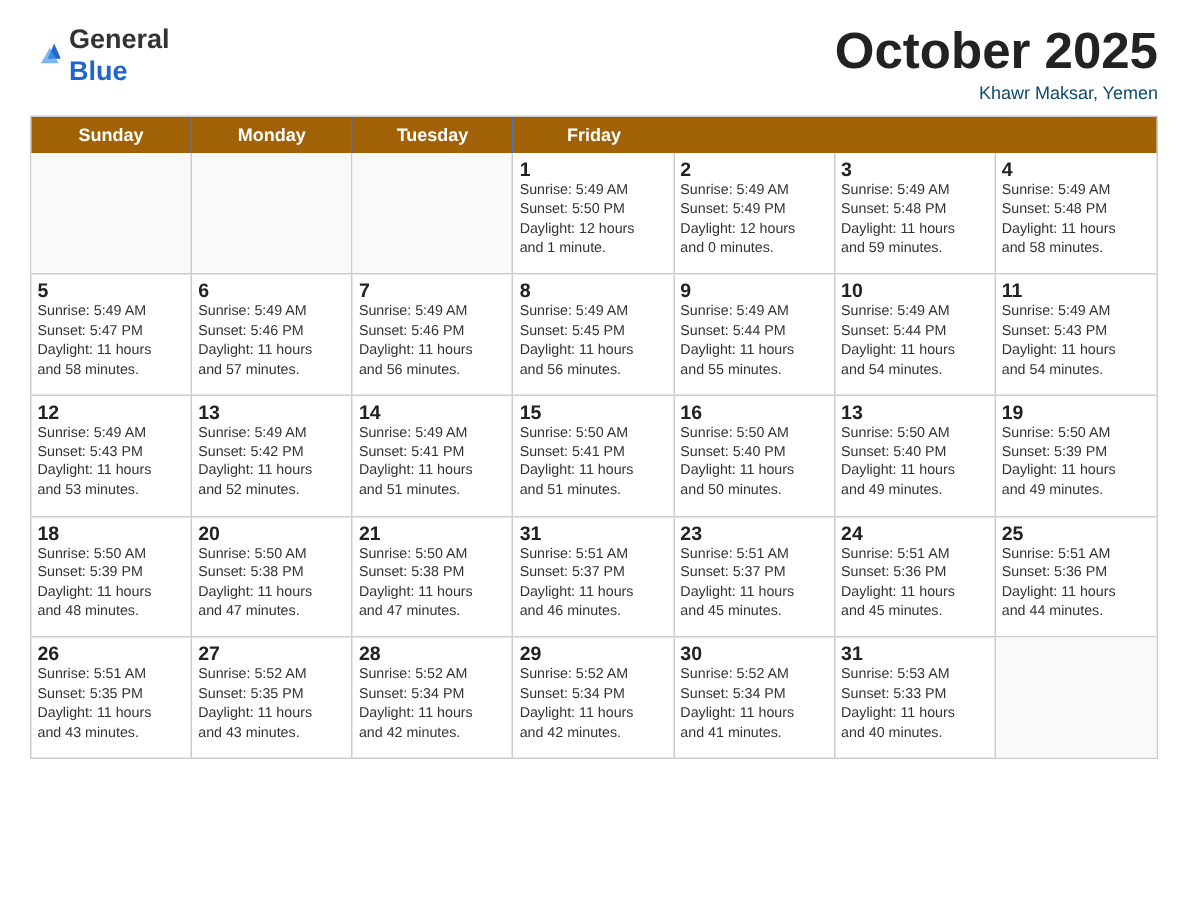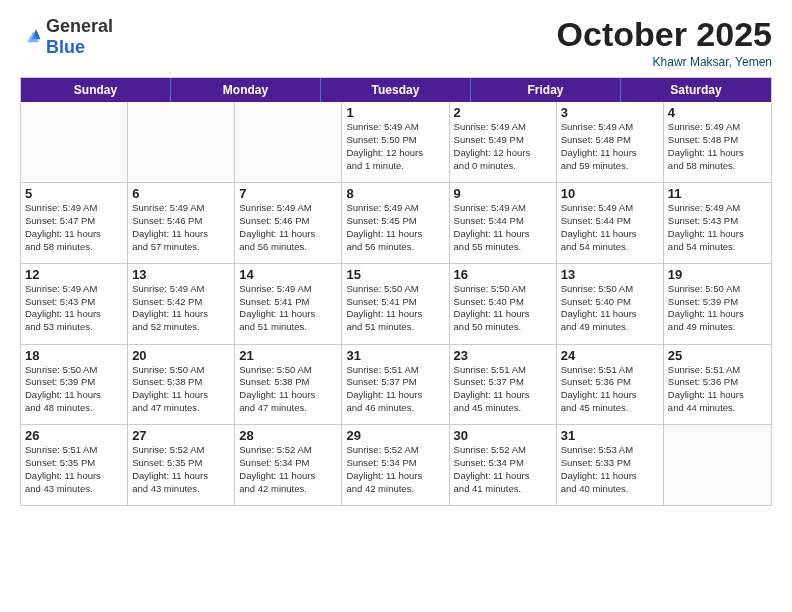--- a/index.html
+++ b/index.html
@@ -57,22 +57,22 @@
       margin-top: 2px;
     }
     .calendar {
       flex: 1;
       display: flex;
       flex-direction: column;
       border: 1px solid #ccc;
     }
     .cal-header {
       display: grid;
-      grid-template-columns: repeat(5, 1fr);
-      background: #4c1d95;
+      grid-template-columns: repeat(7, 1fr);
+      background: #a16207;
     }
     .cal-header-cell {
       color: #fff;
       font-size: 12px;
       font-weight: bold;
       text-align: center;
       padding: 5px 2px;
       border-right: 1px solid #4477cc;
     }
     .cal-header-cell:last-child {
@@ -140,21 +140,20 @@
       <div class="location-title">Khawr Maksar, Yemen</div>
     </div>
   </div>
 
   <div class="calendar">
     <div class="cal-header" id="cal-header">
         <div class="cal-header-cell">Sunday</div>
         <div class="cal-header-cell">Monday</div>
         <div class="cal-header-cell">Tuesday</div>
         <div class="cal-header-cell">Friday</div>
-        <div class="cal-header-cell">Saturday</div>
       </div>
     <div class="cal-body" id="cal-body">
         <div class="cal-row">
           <div class="cal-cell empty"></div>
           <div class="cal-cell empty"></div>
           <div class="cal-cell empty"></div>
           <div class="cal-cell">
             <span class="day-number">1</span>
             <div class="cell-info" style="white-space: pre-line;">Sunrise: 5:49 AM
 Sunset: 5:50 PM

